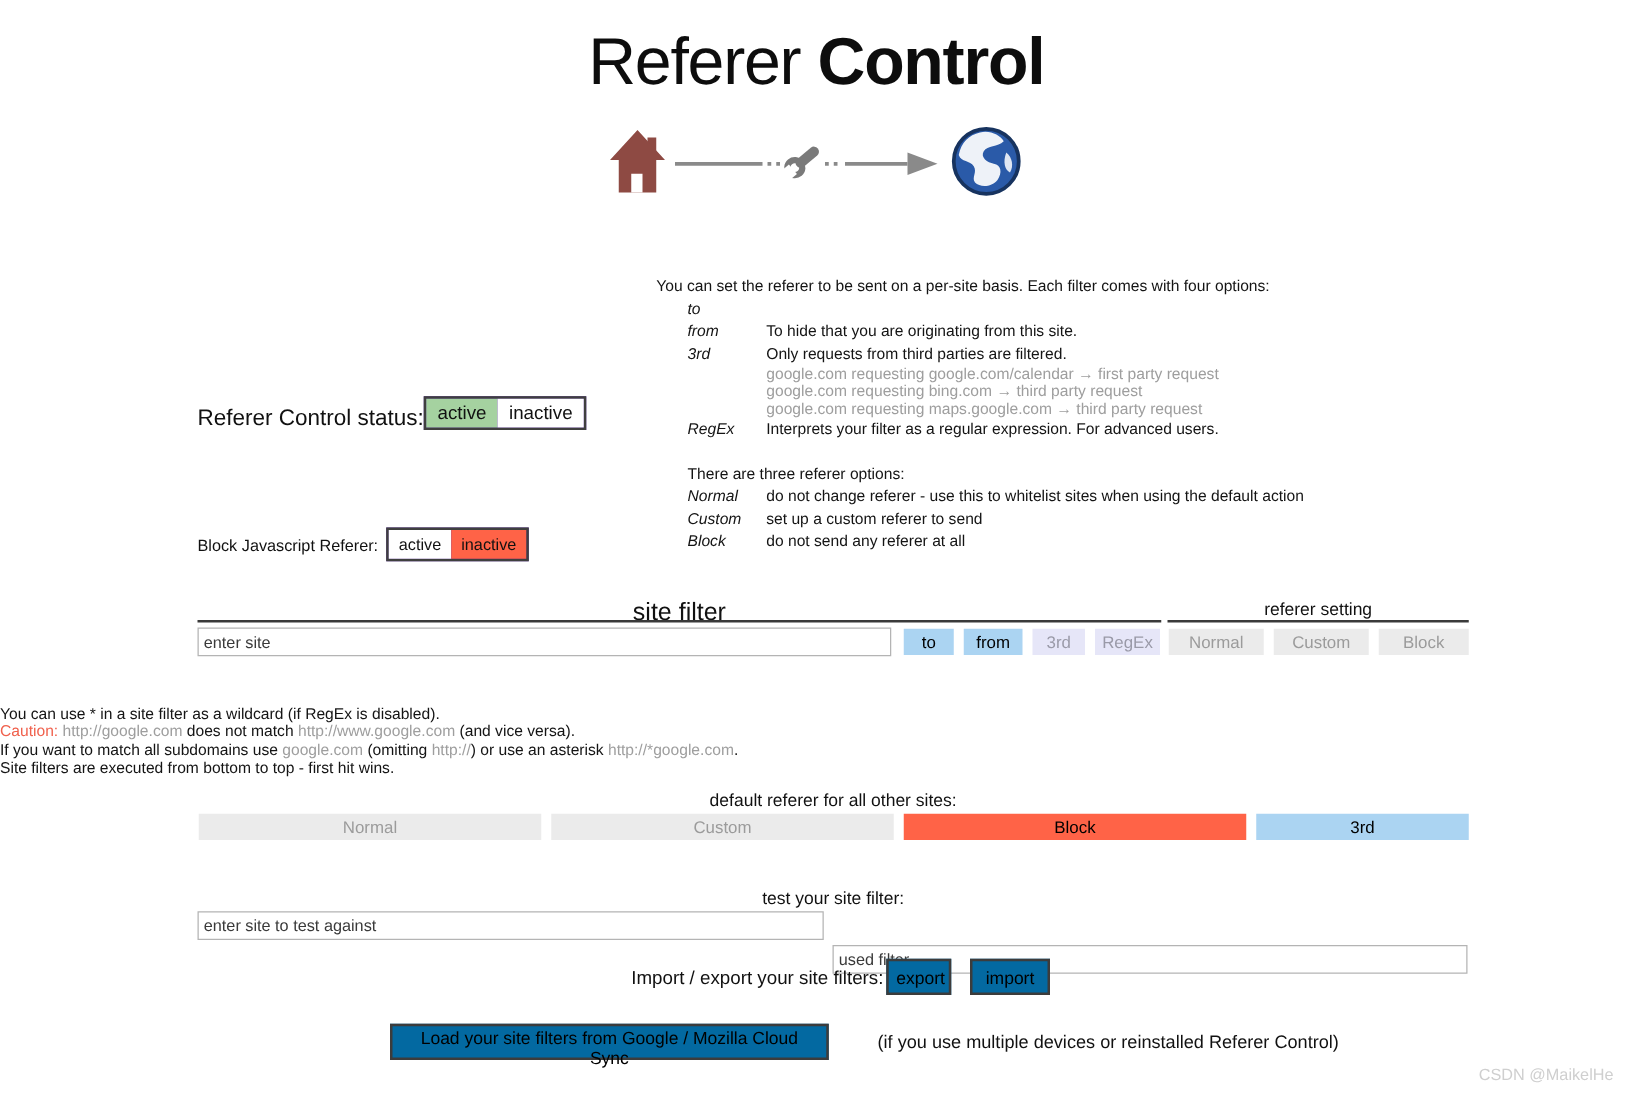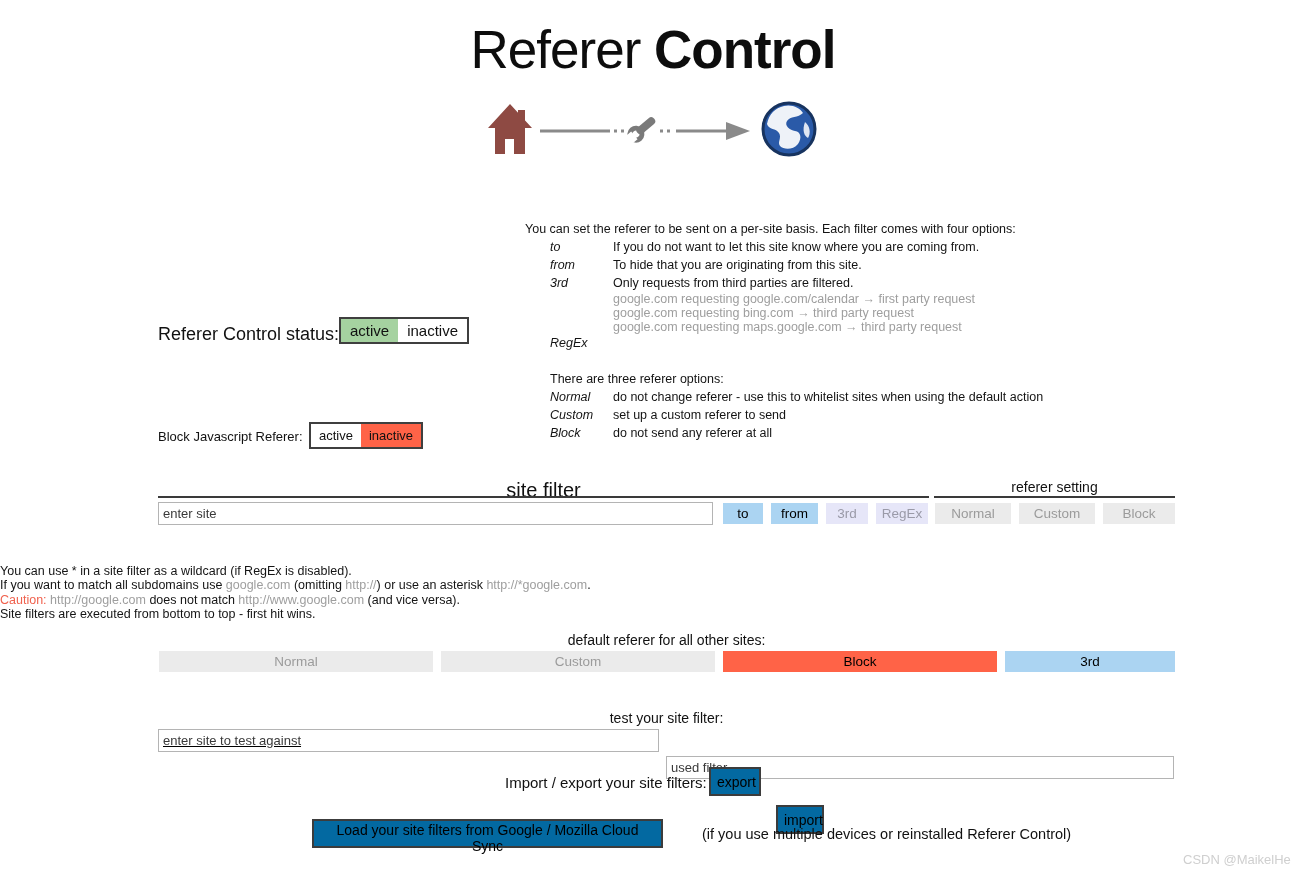--- a/index.html
+++ b/index.html
@@ -34,21 +34,21 @@
   .opt-green{background:#a5d2a0;}
   .opt-red{background:#ff6347;}
   .opt-plain{background:#ffffff;}
   
   .hdr-site{position:absolute;left:158px;top:479px;width:771px;text-align:center;font-size:20px;}
   .hdr-ref{position:absolute;left:934px;top:479px;width:241px;text-align:center;font-size:14px;}
   .rule-site{position:absolute;left:158px;top:496px;width:771px;height:2px;background:#3a3a3a;}
   .rule-ref{position:absolute;left:934px;top:496px;width:241px;height:2px;background:#3a3a3a;}
   
   input.box{border:1px solid #b4b4b4;font-family:"Liberation Sans",sans-serif;
-    font-size:13px;padding:0 4px;color:#000000;box-sizing:border-box;height:23px;}
+    font-size:13px;padding:0 4px;color:#15803d;box-sizing:border-box;height:23px;}
   input.box::placeholder{color:#3a3a3a;opacity:1;}
   .in-site{position:absolute;left:158px;top:502px;width:555px;}
   .fbtn{position:absolute;top:503px;height:21px;line-height:21px;text-align:center;
     font-size:13.5px;cursor:pointer;}
   .fb-to{left:723px;width:40px;background:#abd4f2;color:#000;}
   .fb-from{left:771px;width:47px;background:#abd4f2;color:#000;}
   .fb-3rd{left:826px;width:42px;background:#e6e6f8;color:#9a9aa8;}
   .fb-regex{left:876px;width:52px;background:#e6e6f8;color:#9a9aa8;}
   .fb-normal{left:935px;width:76px;background:#ebebeb;color:#9b9b9b;}
   .fb-custom{left:1019px;width:76px;background:#ebebeb;color:#9b9b9b;}
@@ -61,28 +61,28 @@
   
   .hdr-default{position:absolute;left:0;top:632px;width:1333px;text-align:center;font-size:14px;}
   .dbtn{position:absolute;top:651px;height:21px;line-height:21px;text-align:center;
     font-size:13.5px;cursor:pointer;}
   .db-normal{left:159px;width:274px;background:#ebebeb;color:#9b9b9b;}
   .db-custom{left:441px;width:274px;background:#ebebeb;color:#9b9b9b;}
   .db-block{left:723px;width:274px;background:#ff6347;color:#000;}
   .db-3rd{left:1005px;width:170px;background:#abd4f2;color:#000;}
   
   .hdr-test{position:absolute;left:0;top:710px;width:1333px;text-align:center;font-size:14px;}
-  .in-test{position:absolute;left:158px;top:729px;width:501px;text-decoration:underline;}
+  .in-test{position:absolute;left:158px;top:729px;width:501px;}
   .in-used{position:absolute;left:666px;top:756px;width:508px;}
   
   .lbl-io{position:absolute;left:505px;top:774px;font-size:15px;}
   .btn{position:absolute;background:#0369a1;border:2px solid #3c3c3c;font-family:"Liberation Sans",sans-serif;
     font-size:14px;text-align:center;cursor:pointer;color:#000;}
   .btn-export{left:709px;top:767px;width:52px;height:29px;}
-  .btn-import{left:776px;top:805px;width:48px;height:29px;}
+  .btn-import{left:776px;top:767px;width:64px;height:29px;}
   
   .btn-sync{left:312px;top:819px;width:351px;height:29px;font-size:14px;}
   .lbl-sync{position:absolute;left:702px;top:826px;font-size:14.5px;}
   
   .watermark{position:absolute;left:1183px;top:852px;font-size:13px;color:#cfcfcf;}
 </style>
 </head>
 <body>
 
 <div class="title">
@@ -118,37 +118,37 @@
       <path d="M24 6 C32 4 40 8 43 13 C38 18 30 16 27 21 C24 26 30 30 35 31 C41 32 42 38 38 44 C33 50 24 50 20 46 C17 42 22 38 19 33 C16 28 9 30 7 24 C9 14 15 8 24 6 Z" fill="#ffffff" opacity="0.92"></path>
       <path d="M45 22 C50 26 51 33 48 38 C44 36 42 30 45 22 Z" fill="#ffffff" opacity="0.85"></path>
     </svg>
   </span>
 </div>
 
 <div class="intro">
   <div class="head">You can set the referer to be sent on a per-site basis. Each filter comes with four options:</div>
   <div class="irow">
     <span class="term">to</span>
-    <span class="desc">If you do not want to let this site know where you are coming from.</span>
   </div>
   <div class="irow">
     <span class="term">from</span>
     <span class="desc">To hide that you are originating from this site.</span>
   </div>
   <div class="irow">
     <span class="term">3rd</span>
     <span class="desc">Only requests from third parties are filtered.</span>
   </div>
   <div class="examples">
     <div>google.com requesting google.com/calendar → first party request</div>
     <div>google.com requesting bing.com → third party request</div>
     <div>google.com requesting maps.google.com → third party request</div>
   </div>
   <div class="irow">
     <span class="term">RegEx</span>
+    <span class="desc">Interprets your filter as a regular expression. For advanced users.</span>
   </div>
   <div class="head2">There are three referer options:</div>
   <div class="irow">
     <span class="term">Normal</span>
     <span class="desc">do not change referer - use this to whitelist sites when using the default action</span>
   </div>
   <div class="irow">
     <span class="term">Custom</span>
     <span class="desc">set up a custom referer to send</span>
   </div>
@@ -179,22 +179,22 @@
 <div class="fbtn fb-to">to</div>
 <div class="fbtn fb-from">from</div>
 <div class="fbtn fb-3rd">3rd</div>
 <div class="fbtn fb-regex">RegEx</div>
 <div class="fbtn fb-normal">Normal</div>
 <div class="fbtn fb-custom">Custom</div>
 <div class="fbtn fb-block">Block</div>
 
 <div class="notes">
   <div>You can use * in a site filter as a wildcard (if RegEx is disabled).</div>
+  <div><span class="caution">Caution:</span><span class="url"> http://google.com</span><span> does not match </span><span class="url">http://www.google.com</span><span> (and vice versa).</span></div>
   <div><span>If you want to match all subdomains use </span><span class="url">google.com</span><span> (omitting </span><span class="url">http://</span><span>) or use an asterisk </span><span class="url">http://*google.com</span><span>.</span></div>
-  <div><span class="caution">Caution:</span><span class="url"> http://google.com</span><span> does not match </span><span class="url">http://www.google.com</span><span> (and vice versa).</span></div>
   <div>Site filters are executed from bottom to top - first hit wins.</div>
 </div>
 
 <div class="hdr-default">default referer for all other sites:</div>
 <div class="dbtn db-normal">Normal</div>
 <div class="dbtn db-custom">Custom</div>
 <div class="dbtn db-block">Block</div>
 <div class="dbtn db-3rd">3rd</div>
 
 <div class="hdr-test">test your site filter:</div>

